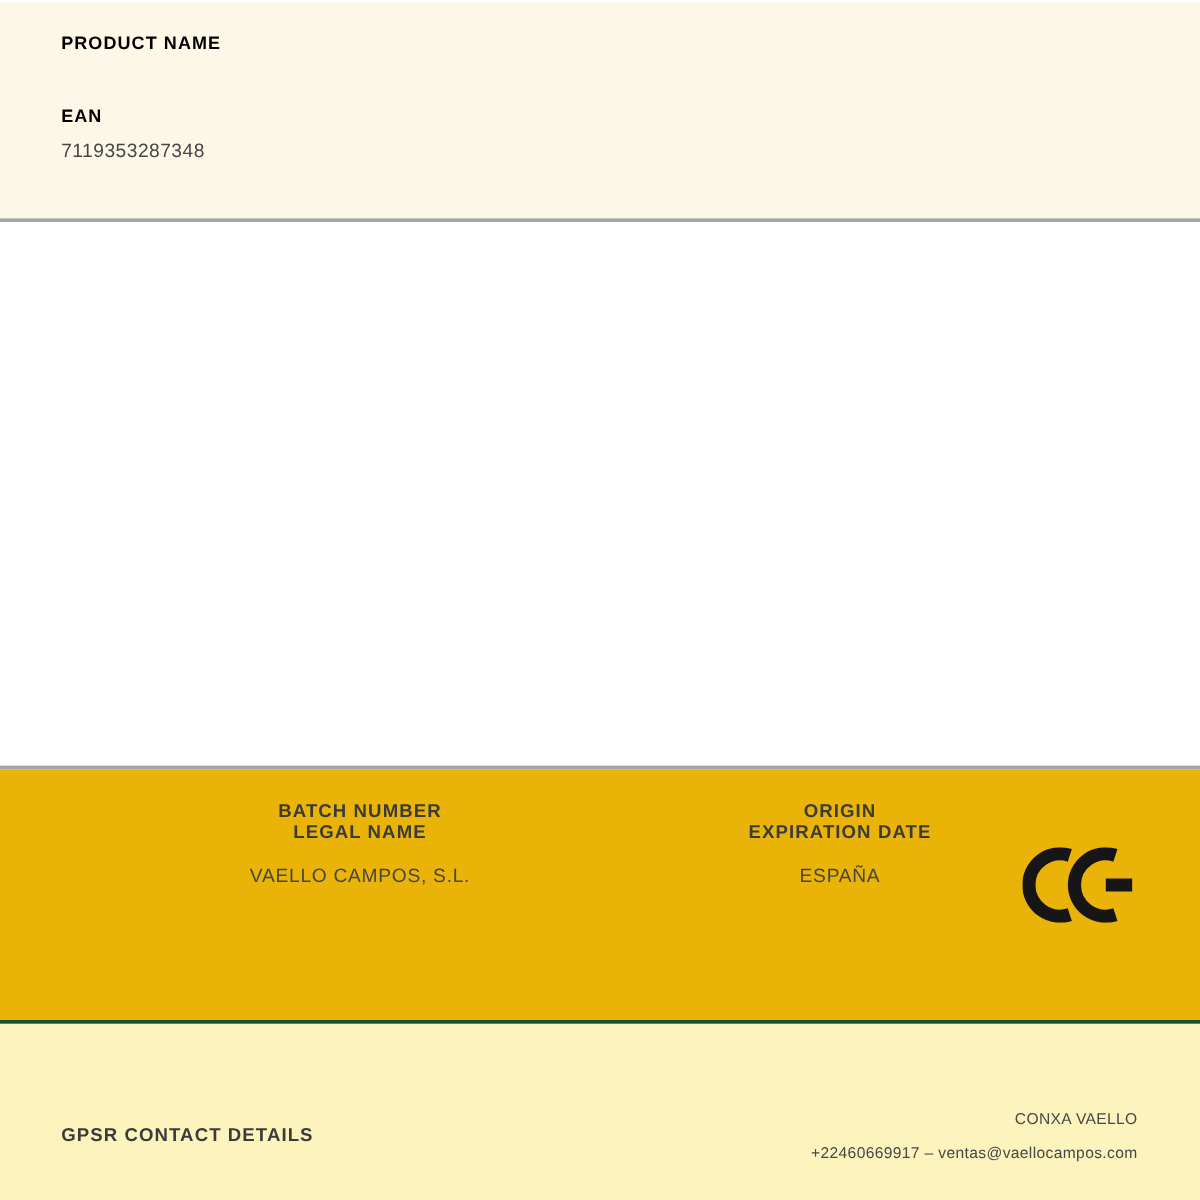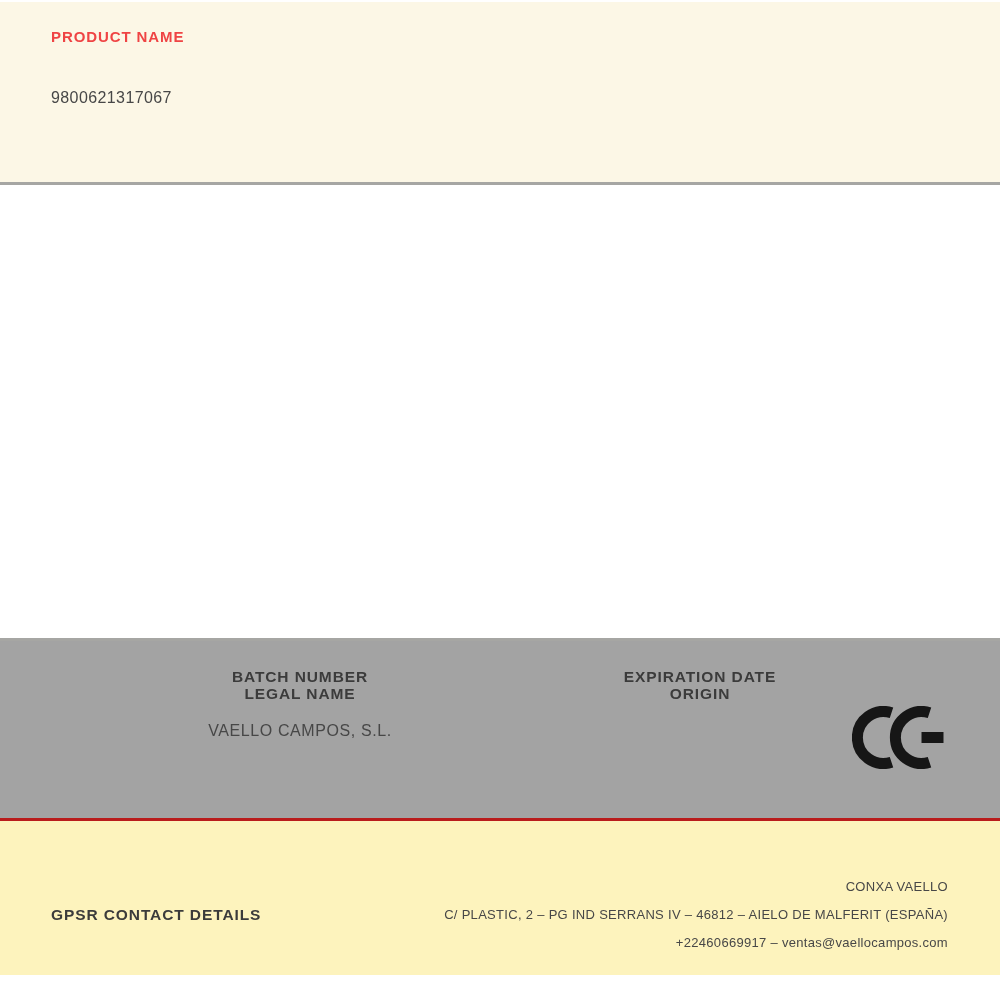--- a/index.html
+++ b/index.html
@@ -23,21 +23,21 @@
     height: 183px;
     background: #fcf7e6;
     border-bottom: 3px solid #a6a6a3;
     box-sizing: border-box;
     padding: 26px 51px 0 51px;
   }
   .field-label {
     font-size: 15px;
     font-weight: bold;
     letter-spacing: 0.9px;
-    color: #ef4444;
+    color: #000000;
     line-height: 17px;
   }
   .field-value {
     margin-top: 12px;
     font-size: 16px;
     letter-spacing: 0.4px;
     color: #474747;
     line-height: 18px;
   }
   .field + .field { margin-top: 44px; }
@@ -46,23 +46,23 @@
   .image-section {
     height: 456px;
     background: #ffffff;
     border-bottom: 3px solid #a6a6a3;
     box-sizing: border-box;
   }
 
   
   .details-section {
     position: relative;
-    height: 180px;
-    background: #a3a3a3;
-    border-bottom: 3px solid #b91c1c;
+    height: 212px;
+    background: #eab308;
+    border-bottom: 3px solid #14532d;
     box-sizing: border-box;
   }
   .details-grid {
     margin: 0 100px;
     display: grid;
     grid-template-columns: 1fr 1fr;
     padding-top: 27px;
   }
   .detail-col { text-align: center; }
   .detail-header {
@@ -117,51 +117,52 @@
 </head>
 <body>
 
 <div class="label-page">
 
   <section class="top-section">
     <div class="field">
       <div class="field-label">PRODUCT NAME</div>
     </div>
     <div class="field">
-      <div class="field-value">9800621317067</div>
+      <div class="field-label">EAN</div>
+      <div class="field-value">7119353287348</div>
     </div>
   </section>
 
   <section class="image-section"></section>
 
   <section class="details-section">
     <div class="details-grid">
       <div class="detail-col">
         <div class="detail-header">BATCH NUMBER</div>
         <div class="detail-header row2">LEGAL NAME</div>
         <div class="detail-value">VAELLO CAMPOS, S.L.</div>
       </div>
       <div class="detail-col">
+        <div class="detail-header row2">ORIGIN</div>
         <div class="detail-header">EXPIRATION DATE</div>
-        <div class="detail-header row2">ORIGIN</div>
+        <div class="detail-value">ESPAÑA</div>
       </div>
     </div>
     <div class="ce-mark">
       <svg viewBox="0 0 92 63" width="92" height="63" xmlns="http://www.w3.org/2000/svg">
         <g fill="none" stroke="#161616" stroke-width="11" stroke-linecap="butt">
           <path d="M 39.5 6.8 A 26 26 0 1 0 39.5 56.2"></path>
           <path d="M 77.5 6.8 A 26 26 0 1 0 77.5 56.2"></path>
           <path d="M 69.5 31.5 L 91.5 31.5"></path>
         </g>
       </svg>
     </div>
   </section>
 
   <section class="contact-section">
     <div class="contact-label">GPSR CONTACT DETAILS</div>
     <div class="contact-info">
       <div>CONXA VAELLO</div>
-      <div>C/ PLASTIC, 2 – PG IND SERRANS IV – 46812 – AIELO DE MALFERIT (ESPAÑA)</div>
       <div>+22460669917 – ventas@vaellocampos.com</div>
     </div>
   </section>
 
 </div>
 
 </body></html>

